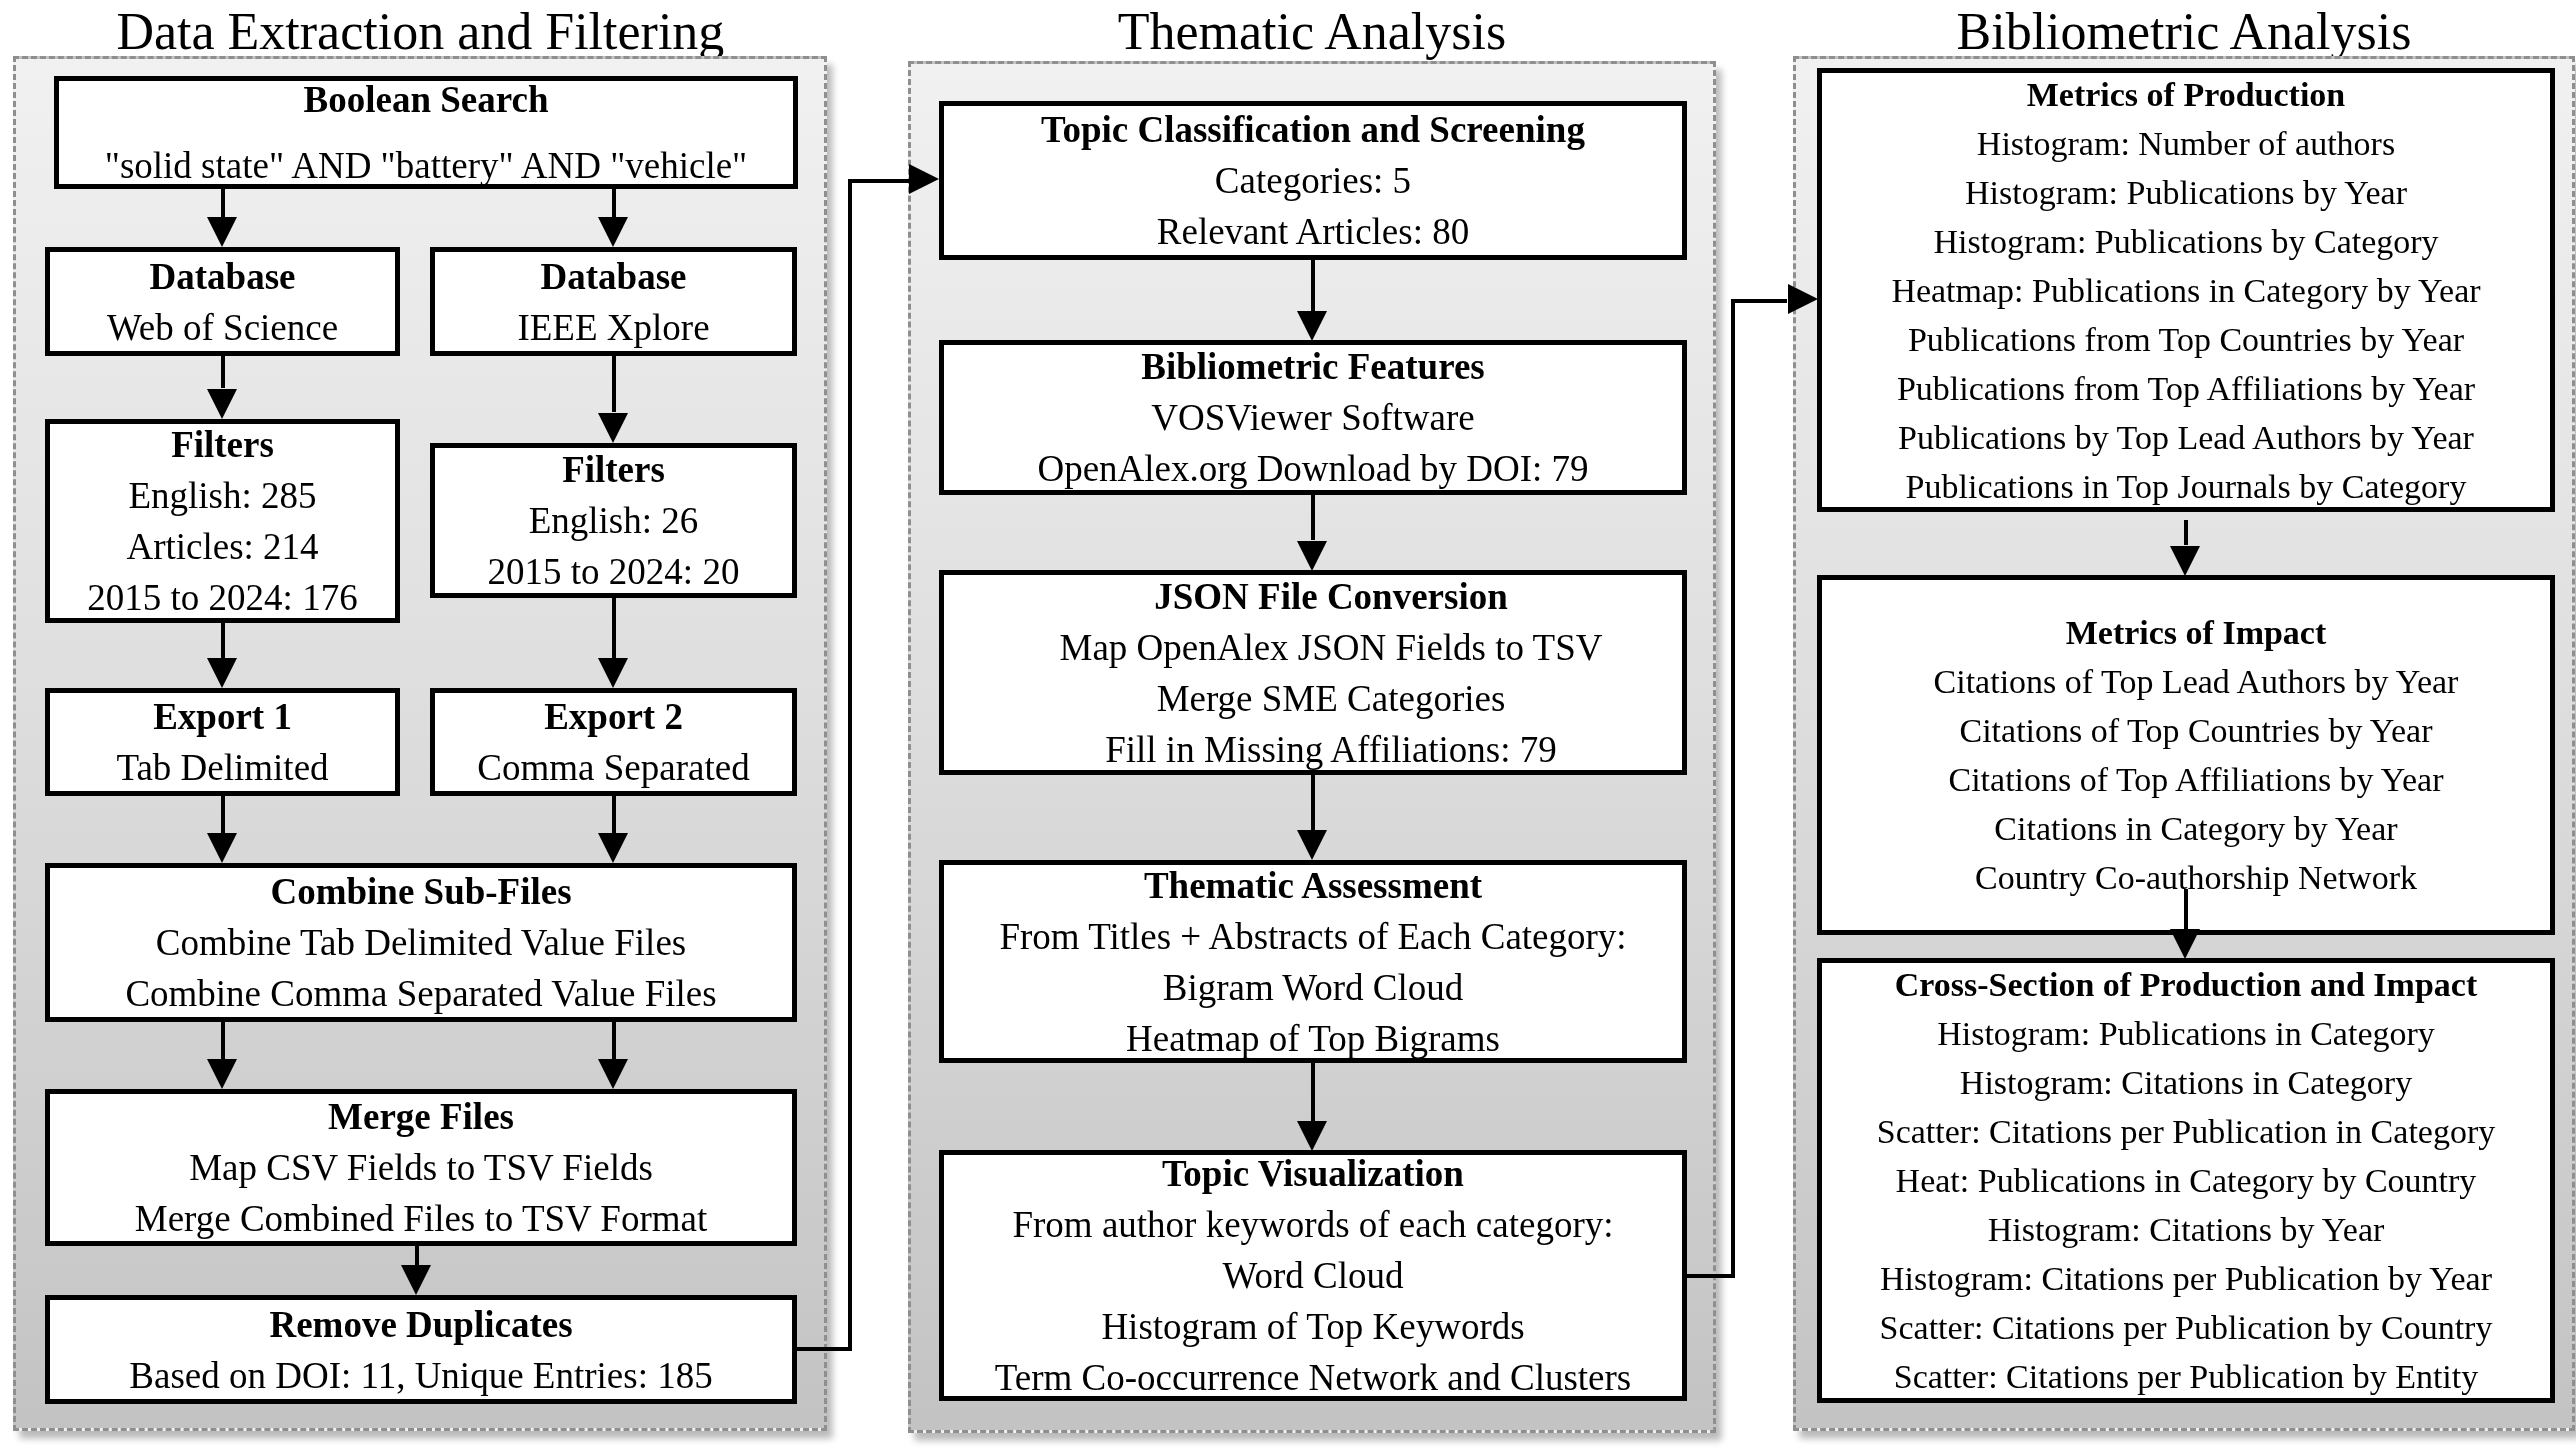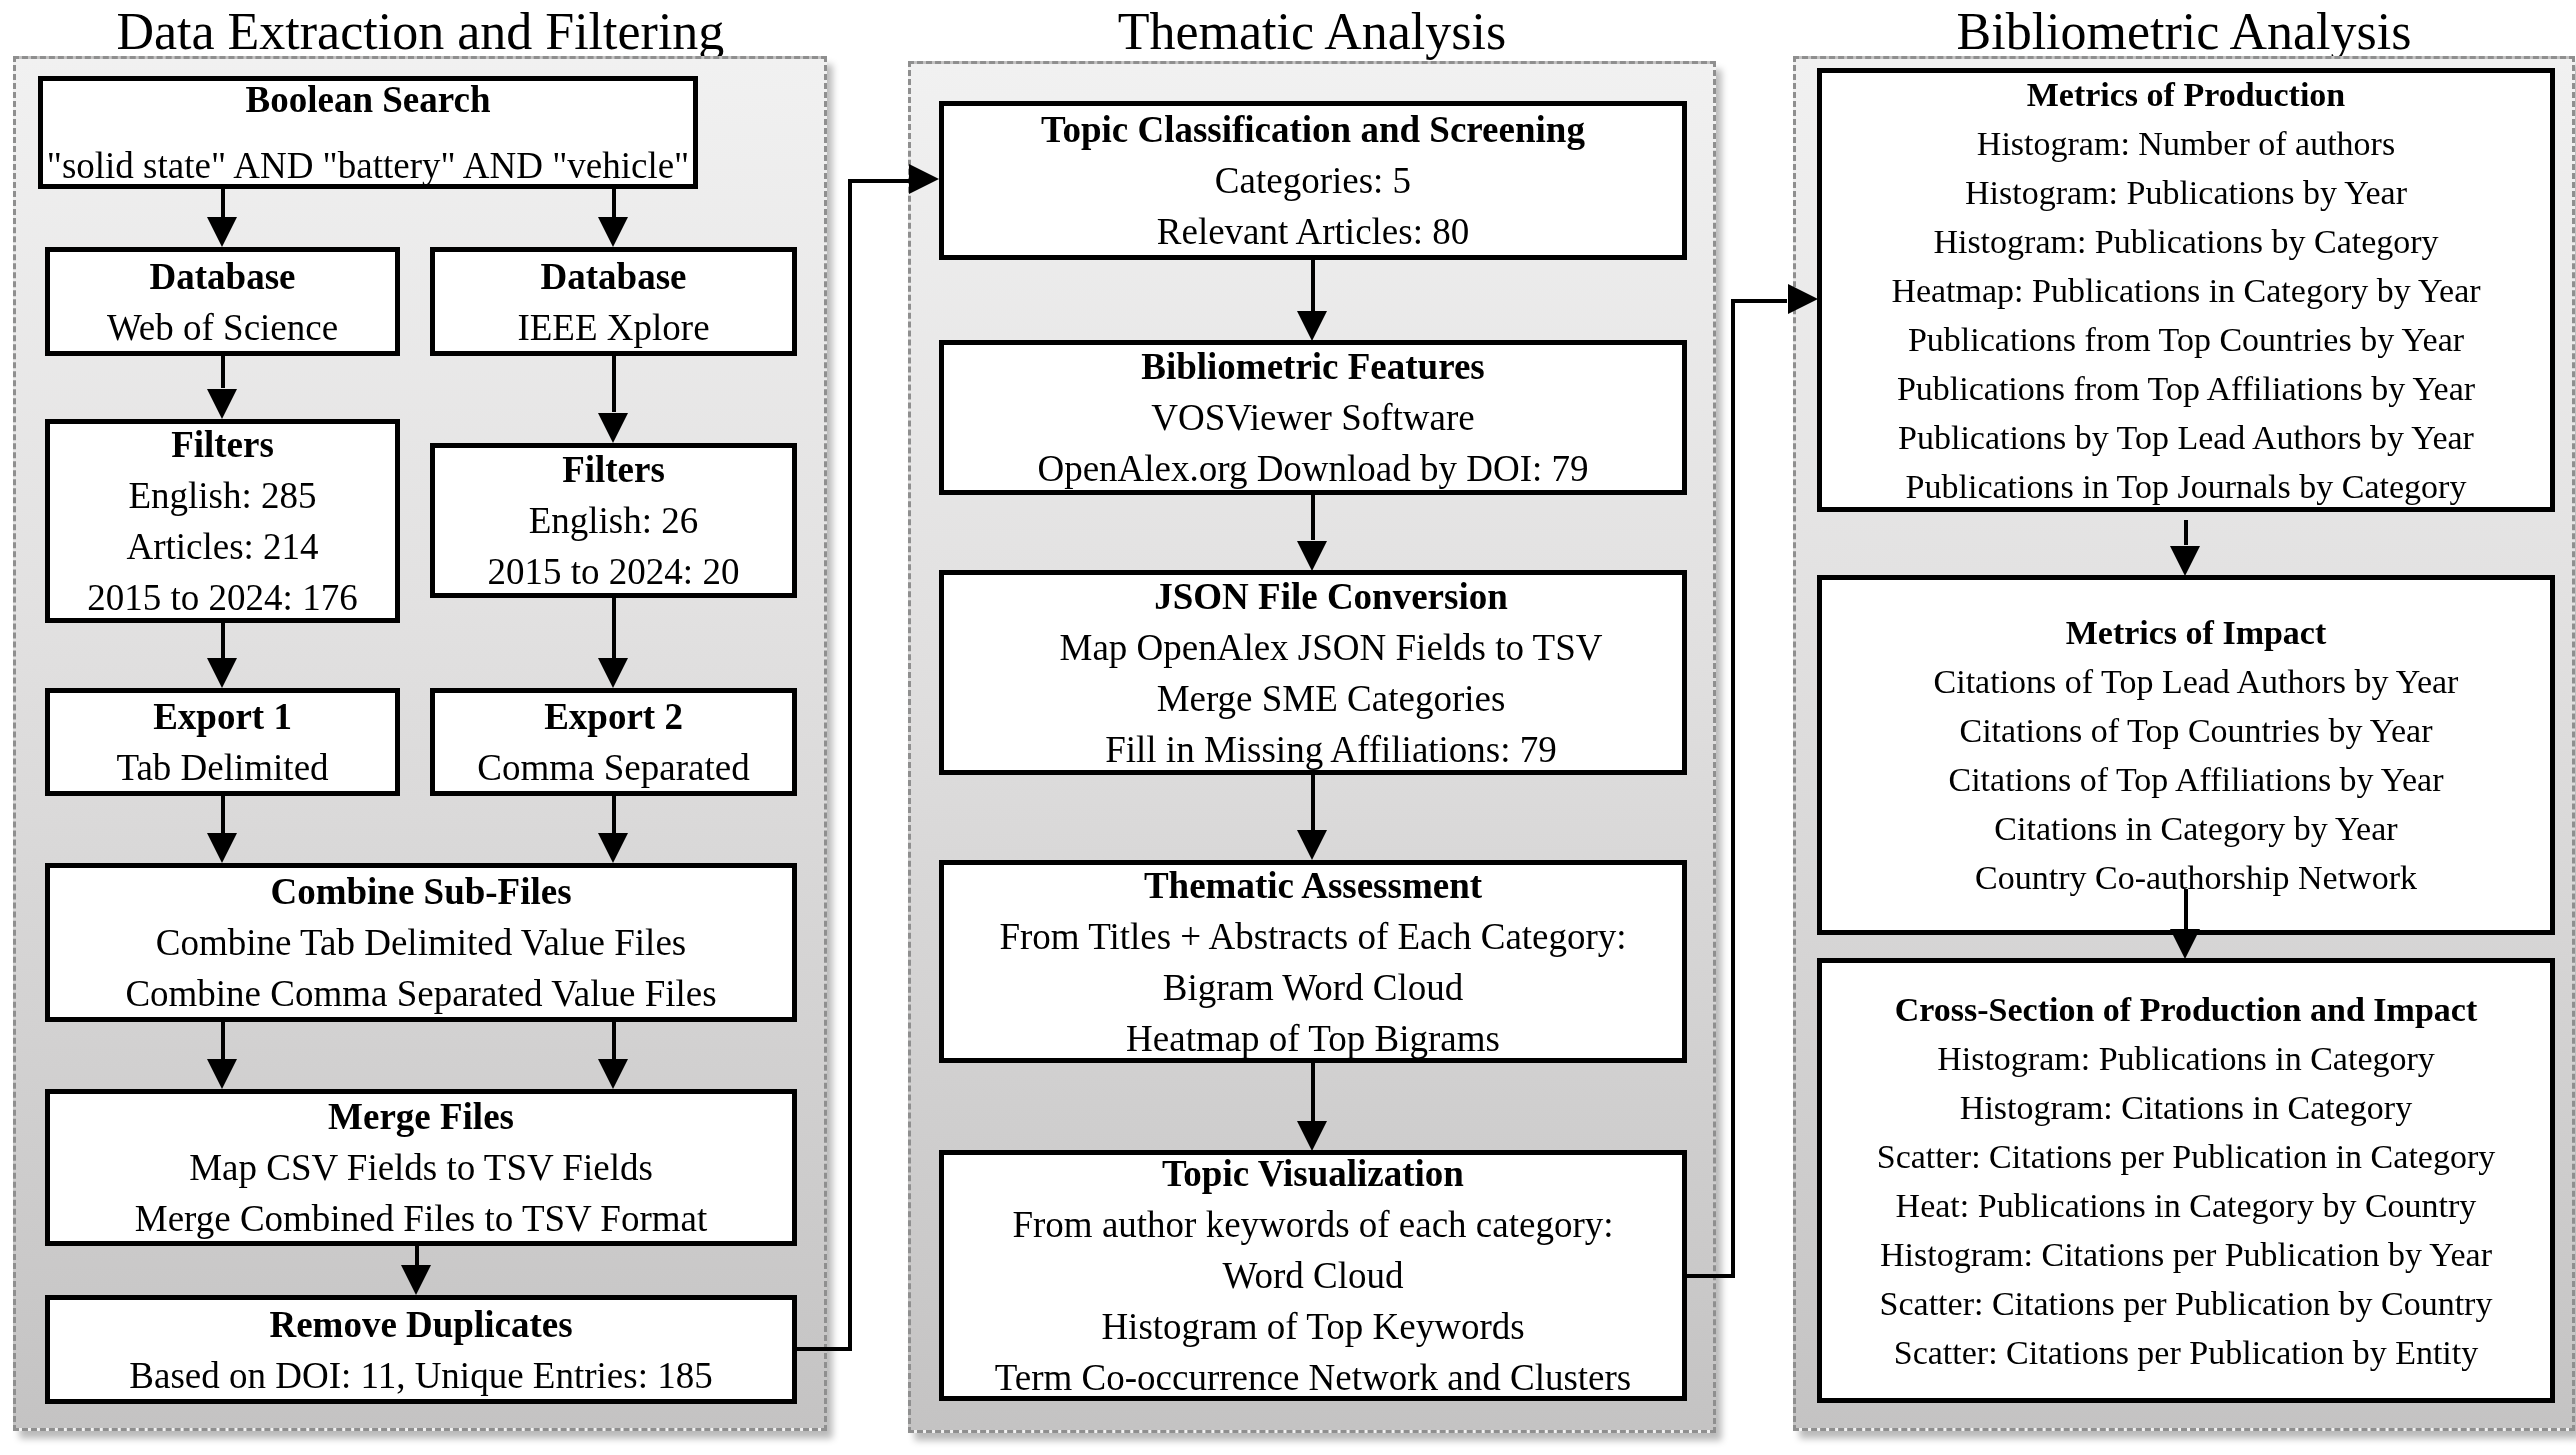--- a/index.html
+++ b/index.html
@@ -27,21 +27,21 @@
 <body>
 
 <div class="coltitle" style="left:13.4px;width:814px;">Data Extraction and Filtering</div>
 <div class="coltitle" style="left:908px;width:808px;">Thematic Analysis</div>
 <div class="coltitle" style="left:1793px;width:782px;">Bibliometric Analysis</div>
 
 <div class="panel" style="left:13.4px;top:56px;width:814px;height:1375px;"></div>
 <div class="panel" style="left:908px;top:61px;width:808px;height:1372px;"></div>
 <div class="panel" style="left:1793px;top:56px;width:782px;height:1375px;"></div>
 
-<div class="box" style="left:38px;top:76px;width:660px;height:113px;gap:15px;">
+<div class="box" style="left:54px;top:76px;width:744px;height:113px;gap:15px;">
   <div class="hd">Boolean Search</div>
   <div>"solid state" AND "battery" AND "vehicle"</div>
 </div>
 
 <div class="box" style="left:45px;top:247px;width:355px;height:109px;">
   <div class="hd">Database</div>
   <div>Web of Science</div>
 </div>
 
 <div class="box" style="left:430px;top:247px;width:367px;height:109px;">
@@ -143,20 +143,21 @@
   <div>Citations in Category by Year</div>
   <div>Country Co-authorship Network</div>
 </div>
 
 <div class="box small" style="left:1817px;top:958px;width:738px;height:445px;">
   <div class="hd">Cross-Section of Production and Impact</div>
   <div>Histogram: Publications in Category</div>
   <div>Histogram: Citations in Category</div>
   <div>Scatter: Citations per Publication in Category</div>
   <div>Heat: Publications in Category by Country</div>
+  <div>Histogram: Citations by Year</div>
   <div>Histogram: Citations per Publication by Year</div>
   <div>Scatter: Citations per Publication by Country</div>
   <div>Scatter: Citations per Publication by Entity</div>
 </div>
 
 <div class="shaft" style="left:221px;top:188px;height:29px;"></div>
 <div class="head-down" style="left:207px;top:217px;"></div>
 <div class="shaft" style="left:612px;top:188px;height:29px;"></div>
 <div class="head-down" style="left:598px;top:217px;"></div>
 

